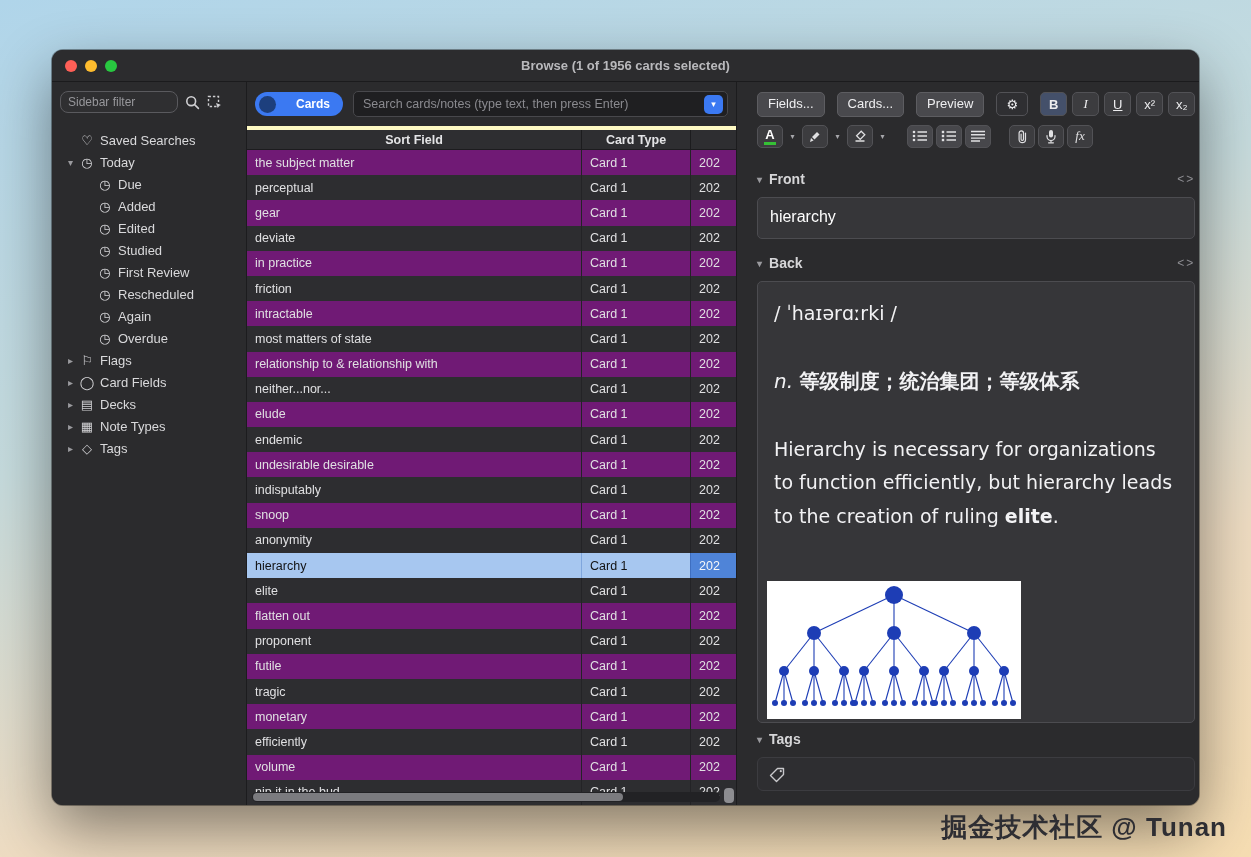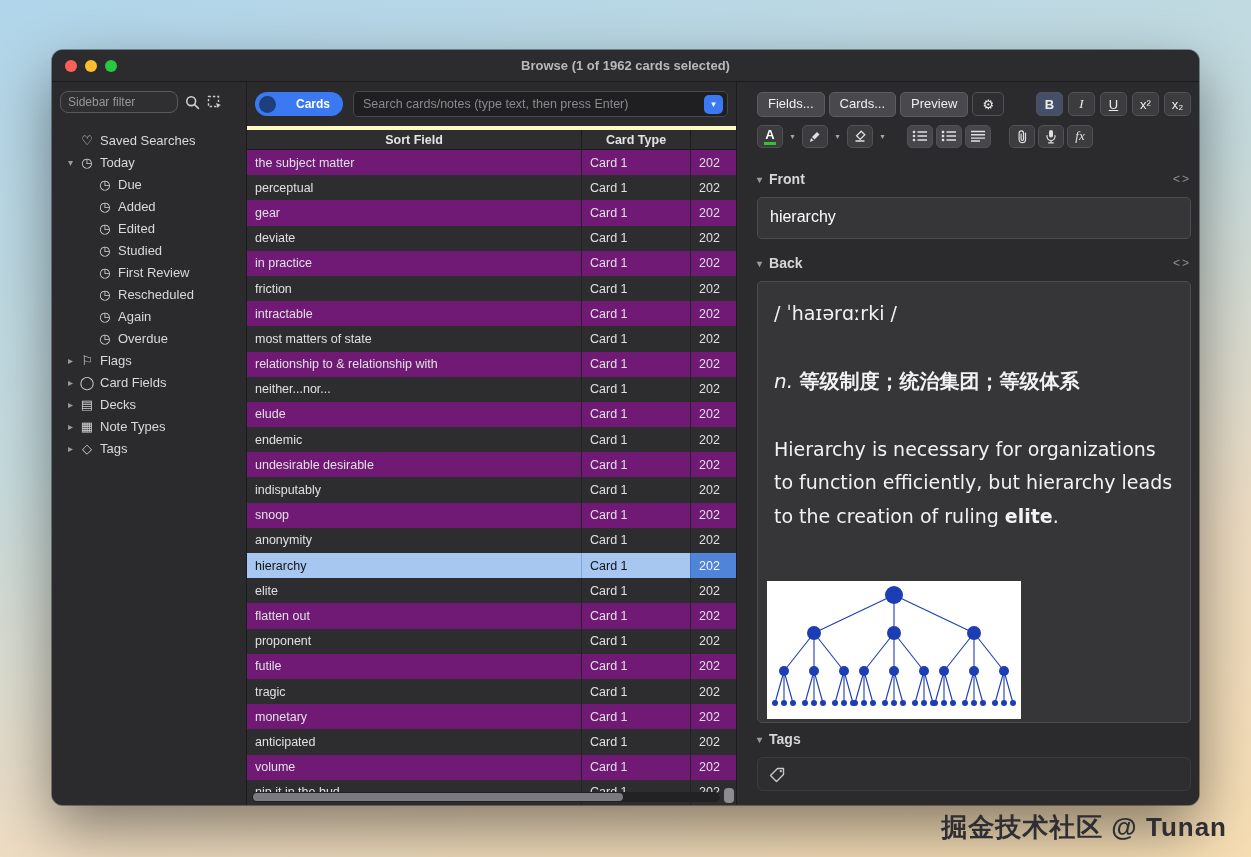--- a/index.html
+++ b/index.html
@@ -68,21 +68,21 @@
   .c1 { width:334px; } .c2 { width:109px; border-left:1px solid #232326; } .c3 { flex:1; border-left:1px solid #232326; }
   .trow.selected .c1, .trow.selected .c2 { background:#a7c7f0; color:#131313; border-color:#7fa6dd; }
   .trow.selected .c3 { background:#4f84d8; color:#f6f6f8; border-color:#3f6fc0; }
   .hscroll { position:absolute; left:5px; right:16px; bottom:3px; height:10px; border-radius:5px;
              background:#222225; }
   .hthumb { position:absolute; left:1px; top:1px; width:370px; height:8px; border-radius:4px; background:#7b7b7f; }
   .tcorner { position:absolute; right:2px; bottom:2px; width:10px; height:15px; border-radius:4px; background:#8d8d91; }
 
   
   .editor { flex:1; background:#2b2b2d; position:relative; padding:8px 26px 0 20px; }
-  .etb1 { display:flex; align-items:center; gap:4px; height:28px; }
+  .etb1 { display:flex; align-items:center; gap:12px; height:28px; }
   .ebtn { background:#49494d; border:1px solid #5d5d61; border-radius:5px; color:#efeff1;
           font-size:13px; font-family:inherit; padding:3px 10px 4px; height:25px; }
   .ibtn { width:27px; height:24px; background:#3c3c3f; border:1px solid #525256; border-radius:5px;
           color:#ededef; font-size:13px; font-family:inherit; display:flex; align-items:center; justify-content:center; }
   .ibtn.gear { background:#2f2f32; width:32px; }
   .ibtn.bold { font-weight:800; background:#44506a; }
   .ibtn.ital { font-style:italic; font-family:"Liberation Serif", serif; }
   .ibtn.und  { text-decoration:underline; }
   .grp-right { margin-left:auto; display:flex; gap:5px; }
   .etb2 { display:flex; align-items:center; gap:3px; height:26px; margin-top:5px; }
@@ -121,21 +121,21 @@
 </head>
 <body>
 
 <div class="window">
   <div class="titlebar">
     <div class="traffic">
       <span class="light red"></span>
       <span class="light yellow"></span>
       <span class="light green"></span>
     </div>
-    <div class="title">Browse (1 of 1962 cards selected)</div>
+    <div class="title">Browse (1 of 1956 cards selected)</div>
   </div>
 
   <div class="content">
 
     <aside class="sidebar">
       <div class="sidebar-top">
         <input class="sidebar-filter" placeholder="Sidebar filter" style="">
         <span class="sicon">
           <svg class="mini" width="15" height="15" viewBox="0 0 15 15">
             <circle cx="6.2" cy="6.2" r="4.4" fill="none" stroke="#cfcfd2" stroke-width="1.6"></circle>
@@ -356,21 +356,21 @@
             <div class="cell c1">tragic</div>
             <div class="cell c2">Card 1</div>
             <div class="cell c3">202</div>
           </div>
           <div class="trow odd">
             <div class="cell c1">monetary</div>
             <div class="cell c2">Card 1</div>
             <div class="cell c3">202</div>
           </div>
           <div class="trow even">
-            <div class="cell c1">anticipated</div>
+            <div class="cell c1">efficiently</div>
             <div class="cell c2">Card 1</div>
             <div class="cell c3">202</div>
           </div>
           <div class="trow odd">
             <div class="cell c1">volume</div>
             <div class="cell c2">Card 1</div>
             <div class="cell c3">202</div>
           </div>
           <div class="trow even">
             <div class="cell c1">nip it in the bud</div>

